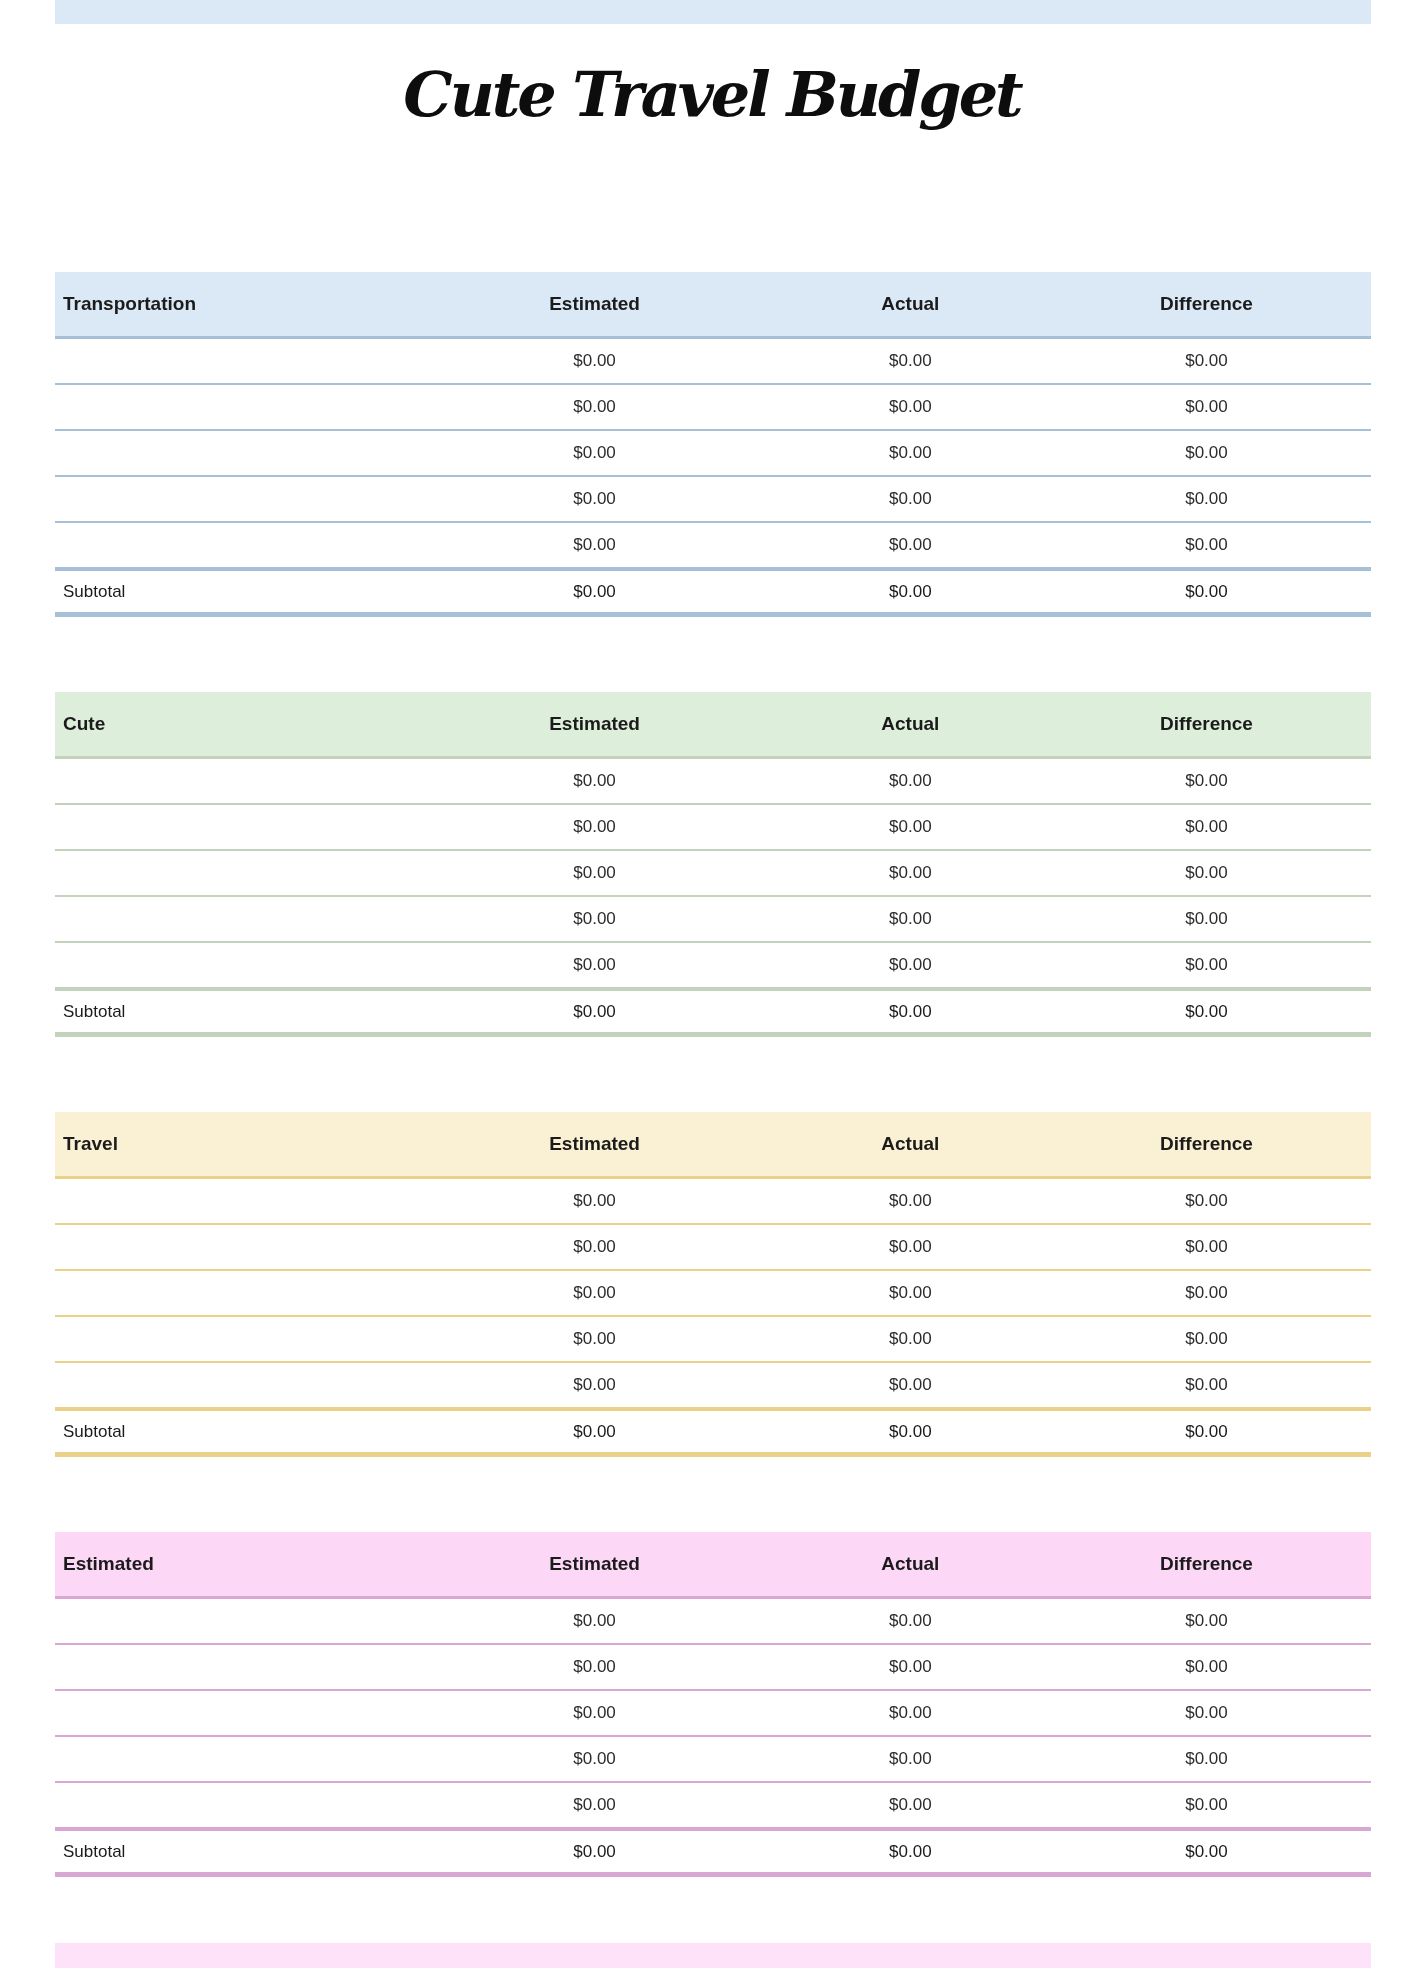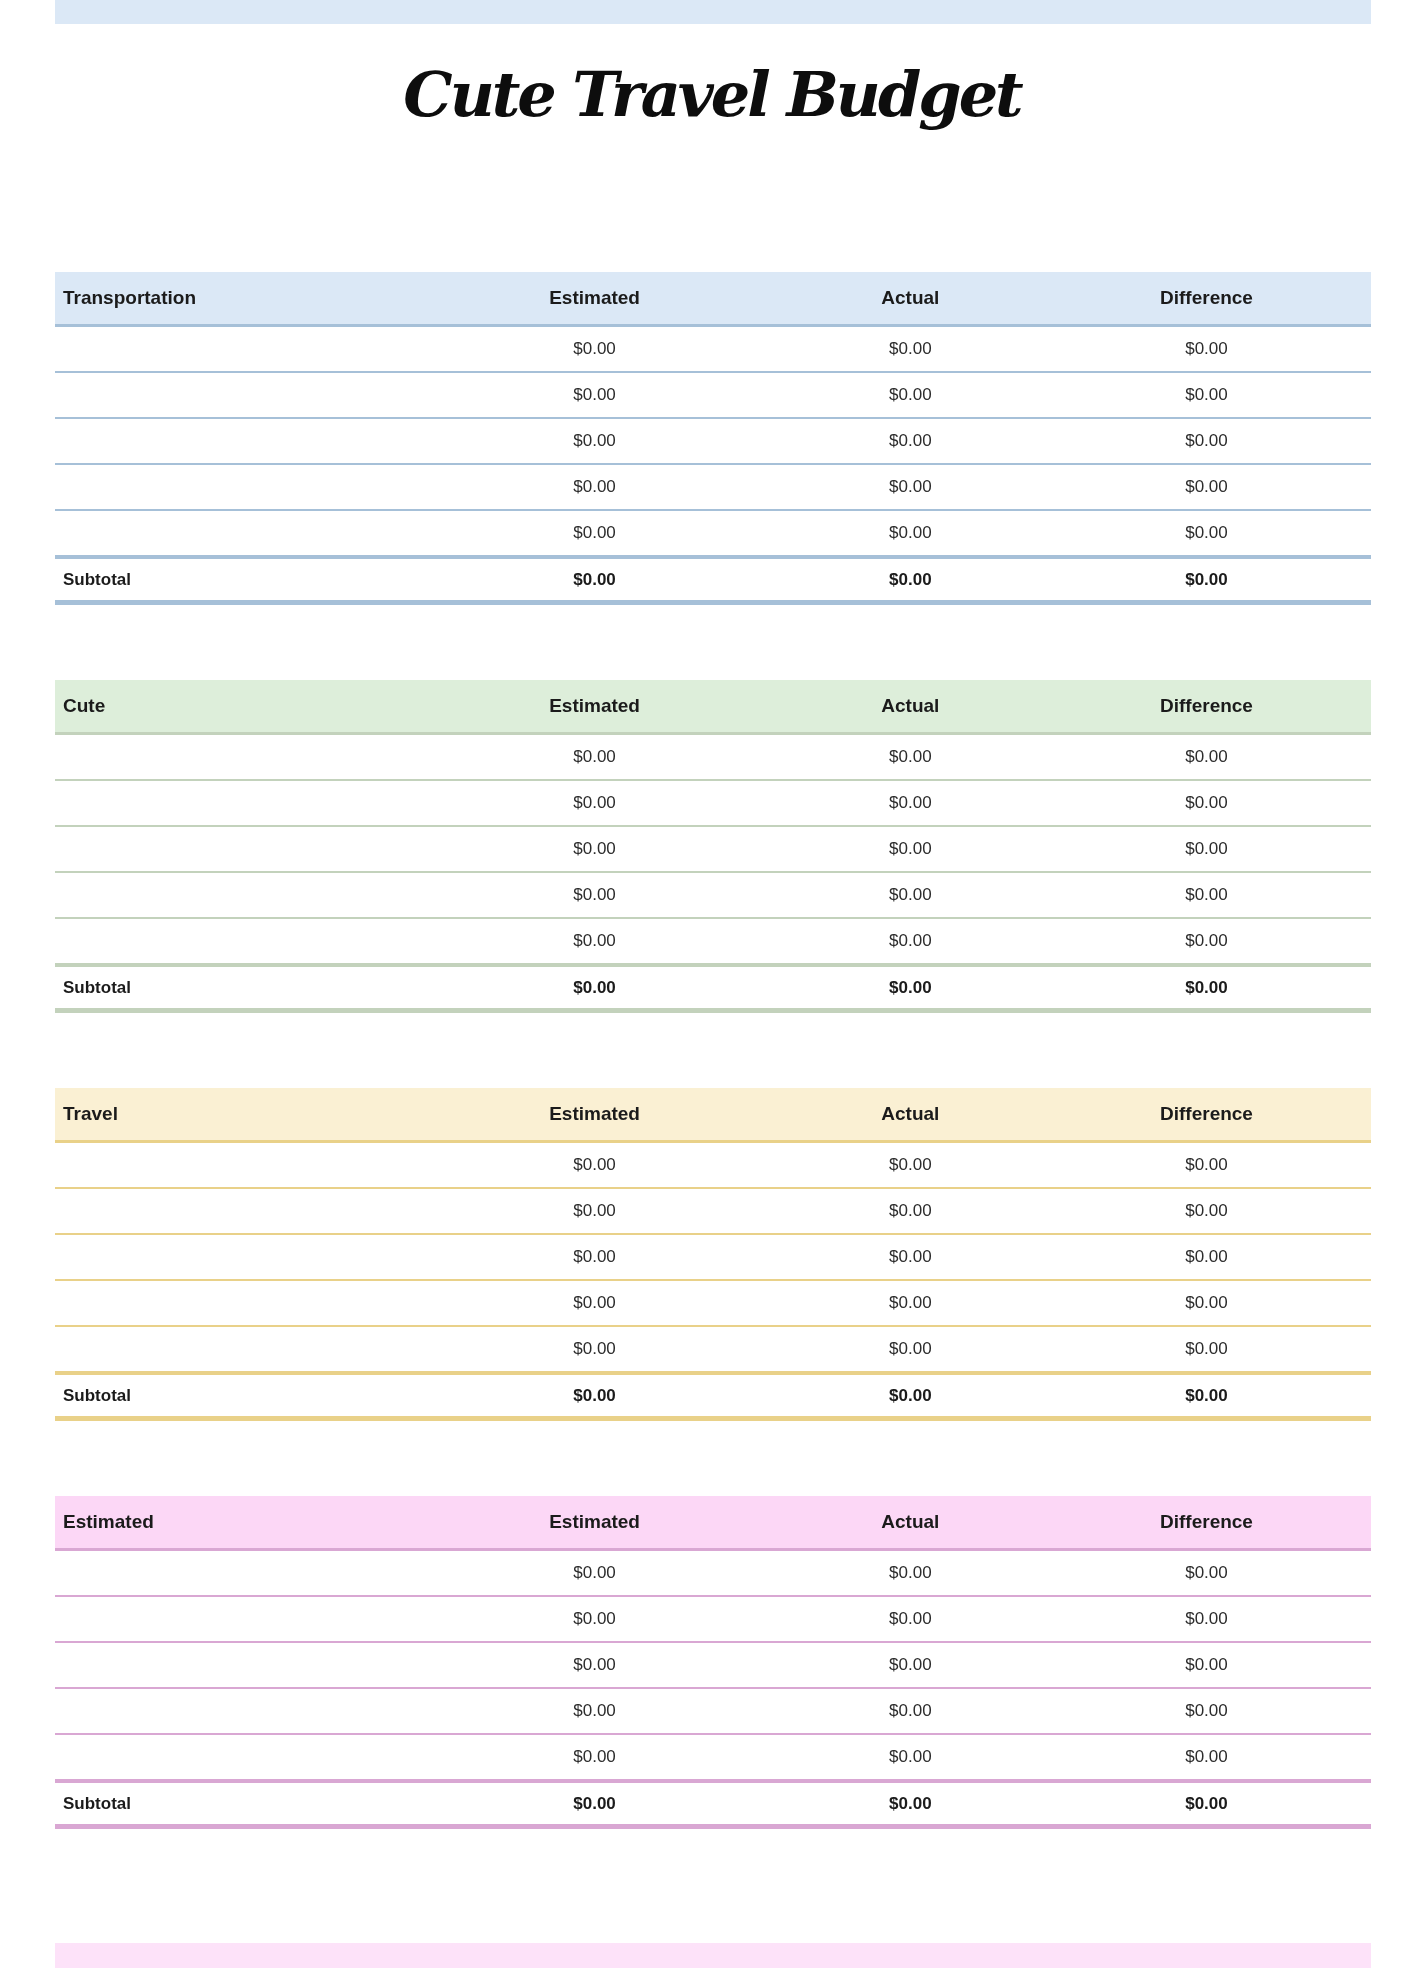--- a/index.html
+++ b/index.html
@@ -55,40 +55,40 @@
   col.c3 { width: 20%; }
   col.c4 { width: 25%; }
   thead th {
     height: 52px;
     background: var(--hdr);
     border-bottom: 3px solid var(--line);
     font-size: 19px;
     font-weight: 700;
     color: #1b1b1b;
     text-align: center;
-    padding: 0;
+    padding: 6px;
   }
   thead th.cat { text-align: left; padding-left: 8px; }
   tbody td {
     height: 44px;
     border-bottom: 2px solid var(--line);
     font-size: 17px;
     font-weight: 400;
     color: #2c2c2c;
     text-align: center;
     padding: 0;
     background: #ffffff;
   }
   tbody tr:last-child td { border-bottom-width: 4px; height: 44px; }
   tbody td.cat { text-align: left; padding-left: 8px; }
   tfoot td {
     height: 41px;
     border-bottom: 5px solid var(--line);
     font-size: 17px;
-    font-weight: 700;
+    font-weight: 400;
     color: #1b1b1b;
     text-align: center;
     padding: 0;
     background: #ffffff;
   }
   tfoot td.cat { text-align: left; padding-left: 8px; }
 </style>
 </head>
 <body>
 

